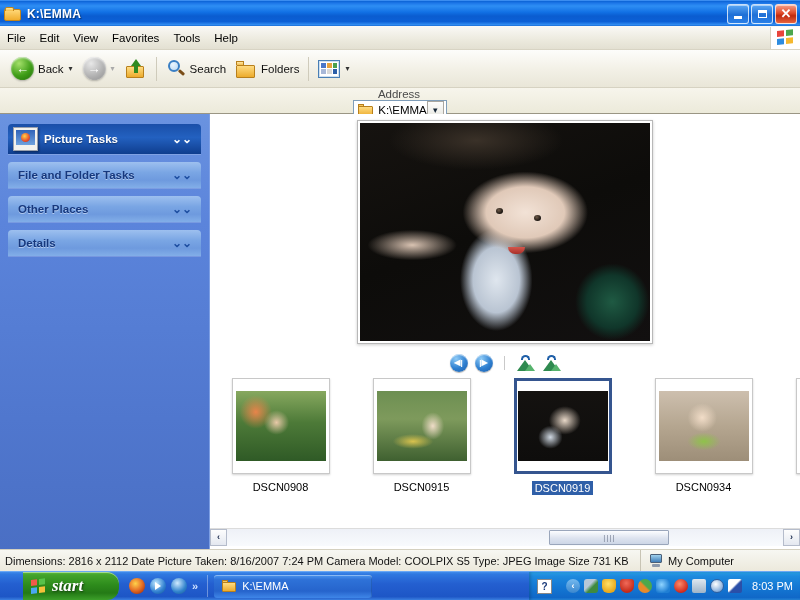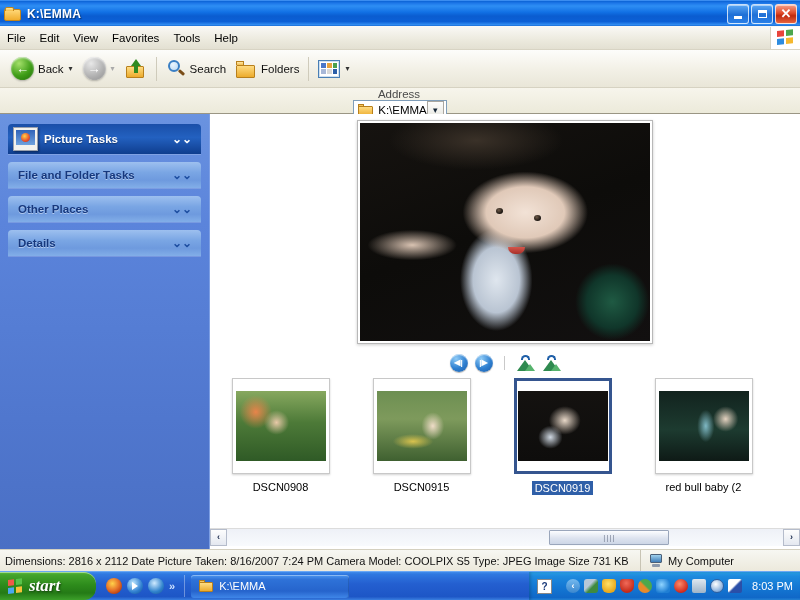--- a/index.html
+++ b/index.html
@@ -394,20 +394,21 @@
     background: linear-gradient(to bottom, #3f8beb 0%, #2f78e0 8%, #245fd0 42%, #1d56c6 88%, #3a7fe0 100%);
     border-top: 1px solid #6aa8f5;
     display: flex; align-items: center;
   }
   .start-btn {
     width: 96px; height: 28px; flex: none; position: relative;
     background: linear-gradient(to bottom, #60c040 0%, #44a42c 10%, #2e8c1c 45%, #247a16 75%, #3da02a 100%);
     border-radius: 0 12px 12px 0;
     display: flex; align-items: center; padding-left: 8px; gap: 5px;
     box-shadow: inset 0 1px 0 rgba(255,255,255,.45);
+    margin-left: 23px;
   }
   .start-flag { width: 16px; height: 15px; position: relative; transform: skewY(-7deg); }
   .start-flag i { position: absolute; width: 6px; height: 6px; }
   .start-flag i:nth-child(1){left:0;top:0;background:#f05a4a;}
   .start-flag i:nth-child(2){left:8px;top:0;background:#58c24a;}
   .start-flag i:nth-child(3){left:0;top:8px;background:#4aa8f0;}
   .start-flag i:nth-child(4){left:8px;top:8px;background:#f5c13a;}
   .start-label {
     font-family: "Liberation Serif", serif;
     font-size: 17px; font-style: italic; font-weight: bold; color: #fff;
@@ -649,20 +650,26 @@
             <div class="thumb-label">DSCN0915</div>
           </div>
           <div class="thumb-cell selected">
             <div class="thumb-box">
                 <div class="thumb-img t3"></div>
               </div>
             <div class="thumb-label">DSCN0919</div>
           </div>
           <div class="thumb-cell">
             <div class="thumb-box">
+                <div class="thumb-img t4"></div>
+              </div>
+            <div class="thumb-label">DSCN0934</div>
+          </div>
+          <div class="thumb-cell">
+            <div class="thumb-box">
                 <div class="thumb-img t5"></div>
               </div>
             <div class="thumb-label">red bull baby (2</div>
           </div>
         </div>
       </div>
     </div>
 
     <div class="hscroll">
       <div class="sb-arrow">‹</div>

